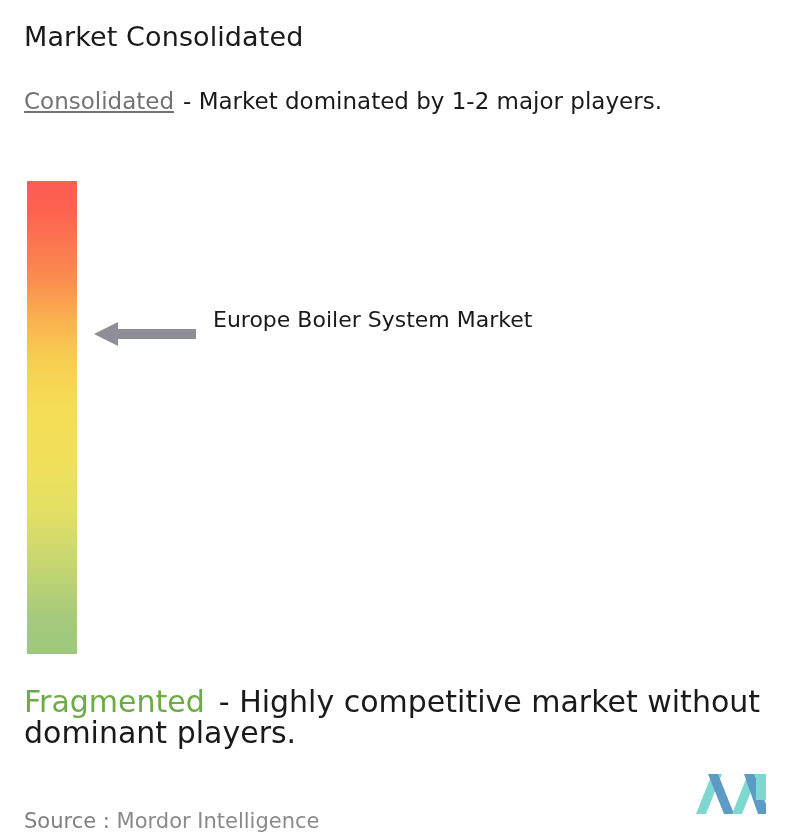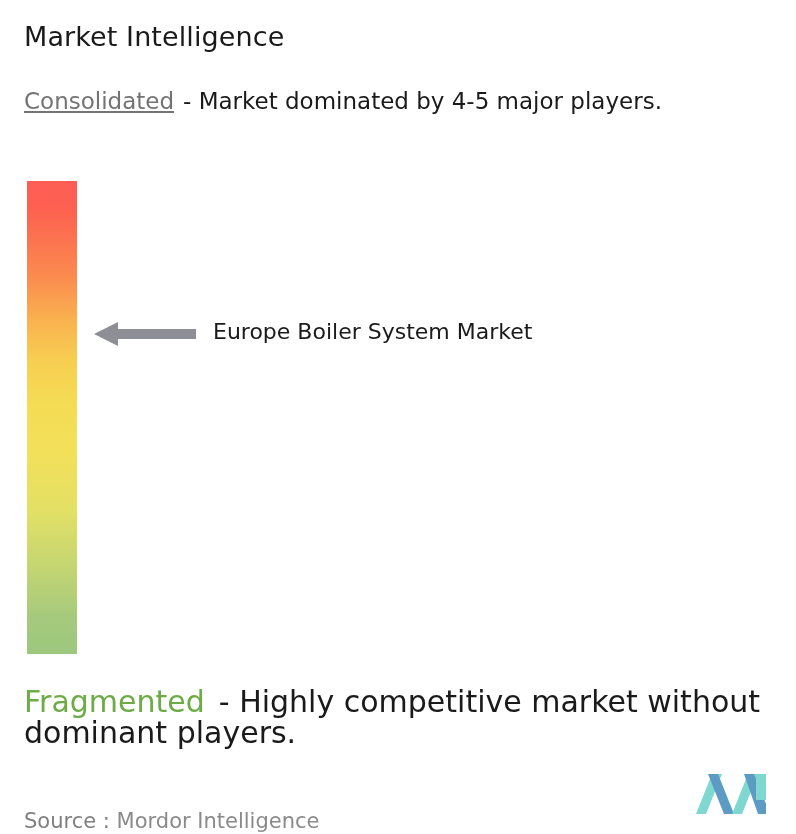--- a/index.html
+++ b/index.html
@@ -110,21 +110,20 @@
     height: 28px;
   }
   .pointer-label {
     position: absolute;
     left: 119px;
     top: 0px;
     width: 350px;
     font-size: 22px;
     line-height: 34px;
     color: #1a1a1a;
-    margin-top: 12px;
   }
 
   
   .source-line {
     position: absolute;
     left: 24px;
     top: 776px;
     font-size: 21px;
     line-height: 28px;
     color: #808080;
@@ -141,24 +140,24 @@
     top: 770px;
     width: 76px;
     height: 50px;
   }
 </style>
 </head>
 <body>
 
 <div class="page">
 
-  <div class="chart-title">Market Intelligence</div>
+  <div class="chart-title">Market Consolidated</div>
 
   <div class="legend-top">
-    <span class="legend-term-consolidated">Consolidated</span><span class="legend-sep"></span><span>- Market dominated by 4-5 major players.</span>
+    <span class="legend-term-consolidated">Consolidated</span><span class="legend-sep"></span><span>- Market dominated by 1-2 major players.</span>
   </div>
 
   <div class="scale-bar"></div>
 
   <div class="pointer-group">
     <svg class="pointer-arrow" viewBox="0 0 102 28" preserveAspectRatio="none">
       <polygon points="0,14 24,2 24,9 102,9 102,19 24,19 24,26" fill="#8e8e96"></polygon>
     </svg>
     <div class="pointer-label">Europe Boiler System Market</div>
   </div>

